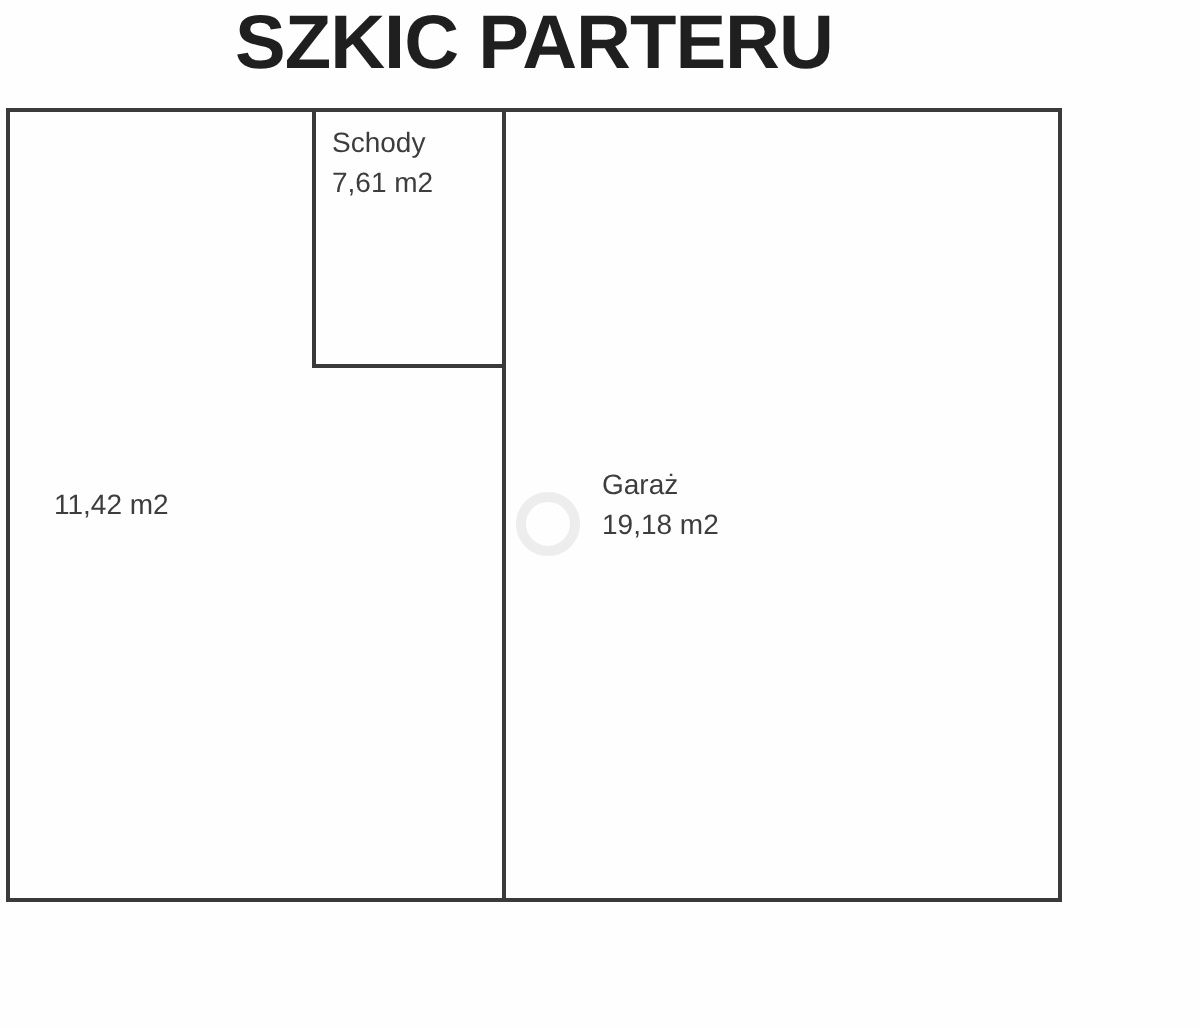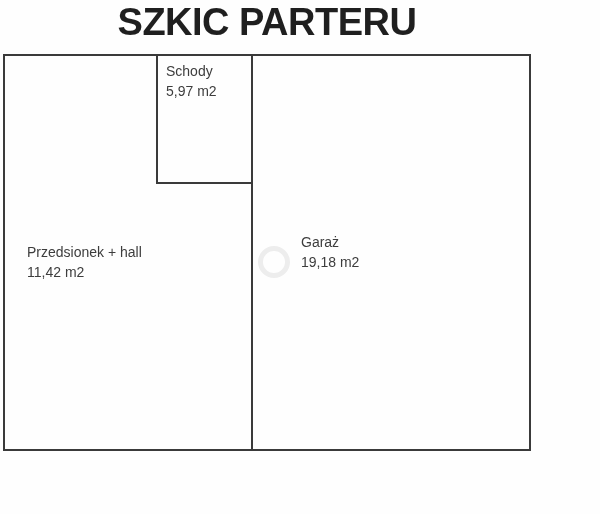--- a/index.html
+++ b/index.html
@@ -87,25 +87,24 @@
 
   <div class="outer-wall"></div>
   <div class="wall schody-left"></div>
   <div class="wall schody-bottom"></div>
   <div class="wall divider"></div>
 
   <div class="watermark"></div>
 
   <div class="room-label schody">
     <div>Schody</div>
-    <div>5,97 m2</div>
+    <div>7,61 m2</div>
   </div>
 
   <div class="room-label hall">
-    <div>Przedsionek + hall</div>
     <div>11,42 m2</div>
   </div>
 
   <div class="room-label garaz">
     <div>Garaż</div>
     <div>19,18 m2</div>
   </div>
 
 </div>
 

